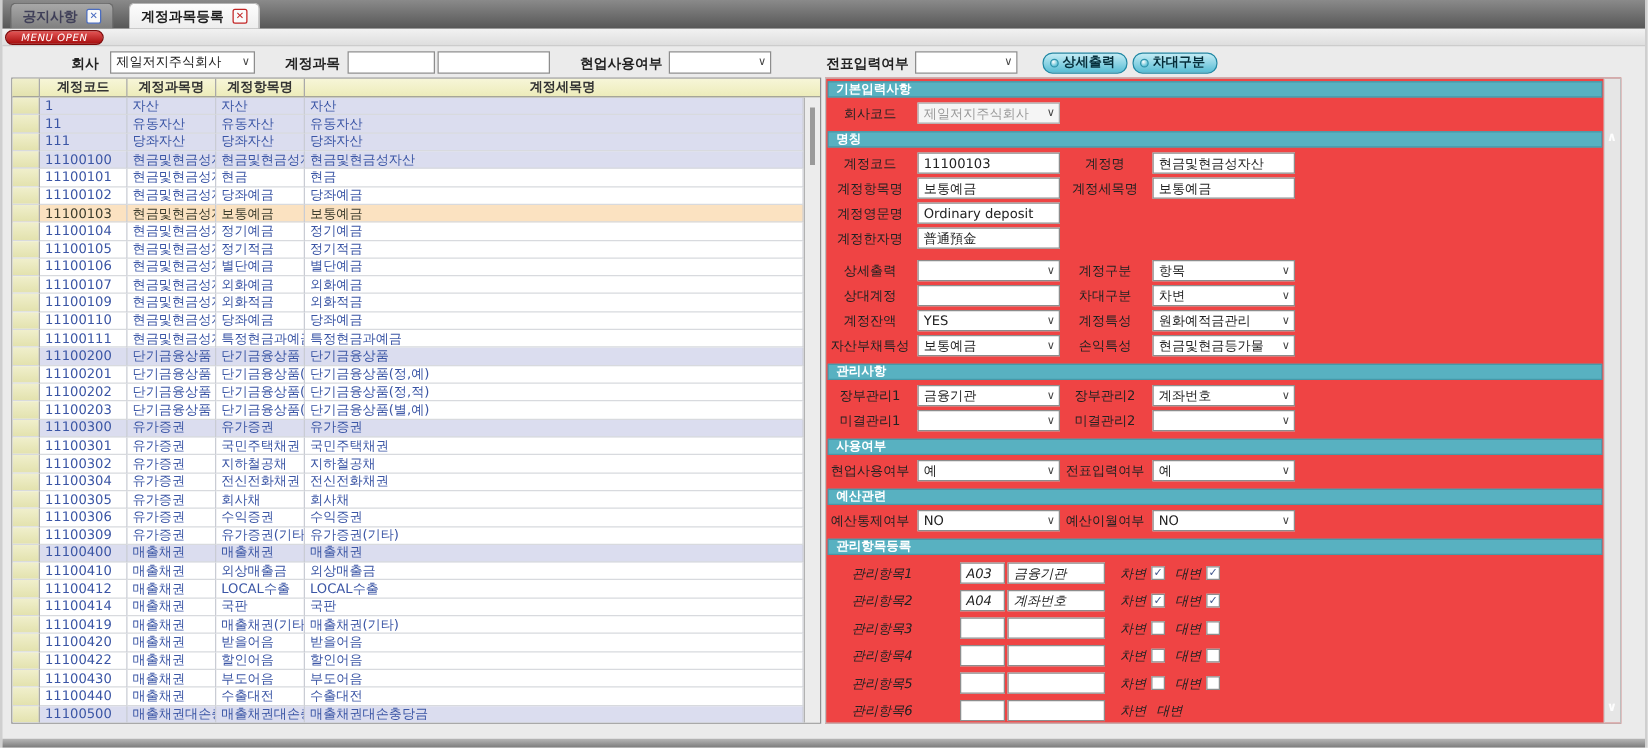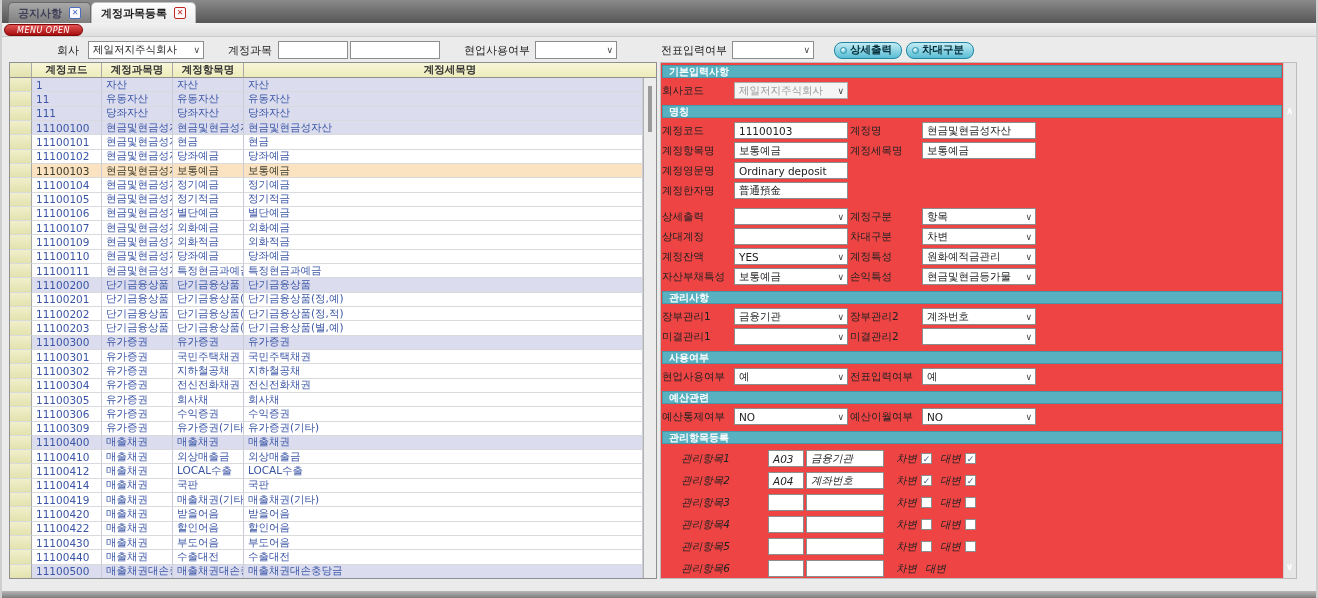--- a/index.html
+++ b/index.html
@@ -7,21 +7,21 @@
   body {
     font-family: "DejaVu Sans", "Liberation Sans", sans-serif;
     background:#ebebeb; position:relative; overflow:hidden;
     font-size:11px; color:#222;
   }
   .screen { position:absolute; inset:0; background:#ebebeb; border-left:2px solid #cfcfcf; border-right:2px solid #cfcfcf; }
 
   
   .tabbar { position:absolute; top:0; left:0; right:0; height:23px;
     background:linear-gradient(#8a8a8a,#565656);
-    display:flex; align-items:flex-end; padding-left:6px; gap:0; }
+    display:flex; align-items:flex-end; padding-left:6px; gap:12px; }
   .tab { height:21px; display:flex; align-items:center; gap:7px; padding:0 9px;
     border-radius:5px 5px 0 0; font-size:11px; font-weight:bold; cursor:default; }
   .tab.inactive { background:linear-gradient(#a8a8a8,#7f7f7f); color:#3f3f58; border:1px solid #6a6a6a; border-bottom:none; }
   .tab.active { background:linear-gradient(#fdfdfd,#ededed); color:#1c1c1c; border:1px solid #bdbdbd; border-bottom:none; }
   .x-icon { width:12px; height:12px; border-radius:2px; background:#fafafa;
     font-size:8px; line-height:10px; text-align:center; font-weight:bold; }
   .x-icon.blue { border:1px solid #4a6cc0; color:#4a6cc0; }
   .x-icon.red  { border:1px solid #c22525; color:#c22525; }
   .x-icon::before { content:'✕'; }
 
@@ -29,21 +29,21 @@
   .menustrip { position:absolute; top:23px; left:0; right:0; height:14px;
     background:linear-gradient(#f2f2f2,#dedede); border-bottom:1px solid #cccccc; }
   .menu-open { position:absolute; top:1px; left:2px; height:12px;
     background:linear-gradient(#e25555,#a80d0d); color:#fff;
     font-size:8px; font-weight:normal; font-style:italic; letter-spacing:.5px;
     padding:1px 12px 0 12px; border-radius:8px; border:1px solid #7d0808; }
 
   
   .toolbar { position:absolute; top:38px; left:0; right:0; height:24px;
     display:flex; align-items:center; }
-  .tlabel { font-weight:normal; color:#222; white-space:nowrap; font-size:11px; }
+  .tlabel { font-weight:bold; color:#222; white-space:nowrap; font-size:11px; }
   .tinput, .tselect {
     height:18px; background:#fff; border:1px solid #8d8d8d;
     display:flex; align-items:center; padding:0 3px 0 4px; font-size:10.5px; color:#222;
   }
   .tselect .val { flex:1; white-space:nowrap; overflow:hidden; }
   .tselect .arrow { font-size:9px; color:#444; flex:none; margin-left:2px; }
   .btn-cyan { height:17px; display:flex; align-items:center;
     background:linear-gradient(#c4ecf5,#58bdd4);
     border:1px solid #1f87a3; border-radius:8px; color:#052e3a;
     font-size:10.5px; font-weight:bold; padding:0 9px 0 5px; cursor:pointer; white-space:nowrap; }
@@ -75,21 +75,21 @@
 
   
   .detail-panel { position:absolute; left:658px; top:62px; width:637px; height:517px;
     background:#ef4444; border:1px solid #bdbdbd; }
   .panel-sections { position:absolute; inset:1px 14px 1px 1px; overflow:hidden; }
   .sec-header { height:13px; background:#58b1c1; border:1px solid #4798a8;
     color:#fff; font-weight:bold; font-size:10px; line-height:12px; padding-left:6px; margin-top:1px; }
   .sec-fields { display:grid; grid-template-columns:188px 1fr; row-gap:1px; padding:3px 0 4px 0; }
   .field { display:flex; align-items:center; height:19px; }
   .field.break { grid-column:1; }
-  .flabel { width:68px; flex:none; text-align:left; margin-right:4px;
+  .flabel { width:68px; flex:none; text-align:center; margin-right:4px;
     font-size:10.5px; color:#222; white-space:nowrap; }
   .field .tinput, .field .tselect { width:114px; height:17px; flex:none; }
   .tselect.disabled { background:#f5f5f5; color:#9a9a9a; border-color:#ababab; }
 
   .mrow { display:flex; align-items:center; height:21px; margin:1px 0;font-style:italic; }
   .mlabel { width:68px; flex:none; text-align:right; margin-right:4px; font-size:10.5px; }
   .mcode { width:36px; height:17px; flex:none;margin-left:34px; }
   .mname { width:78px; height:17px; flex:none; margin-left:2px; }
   .cblabel { margin-left:12px; font-size:10.5px; }
   .cblabel.second { margin-left:8px; }

